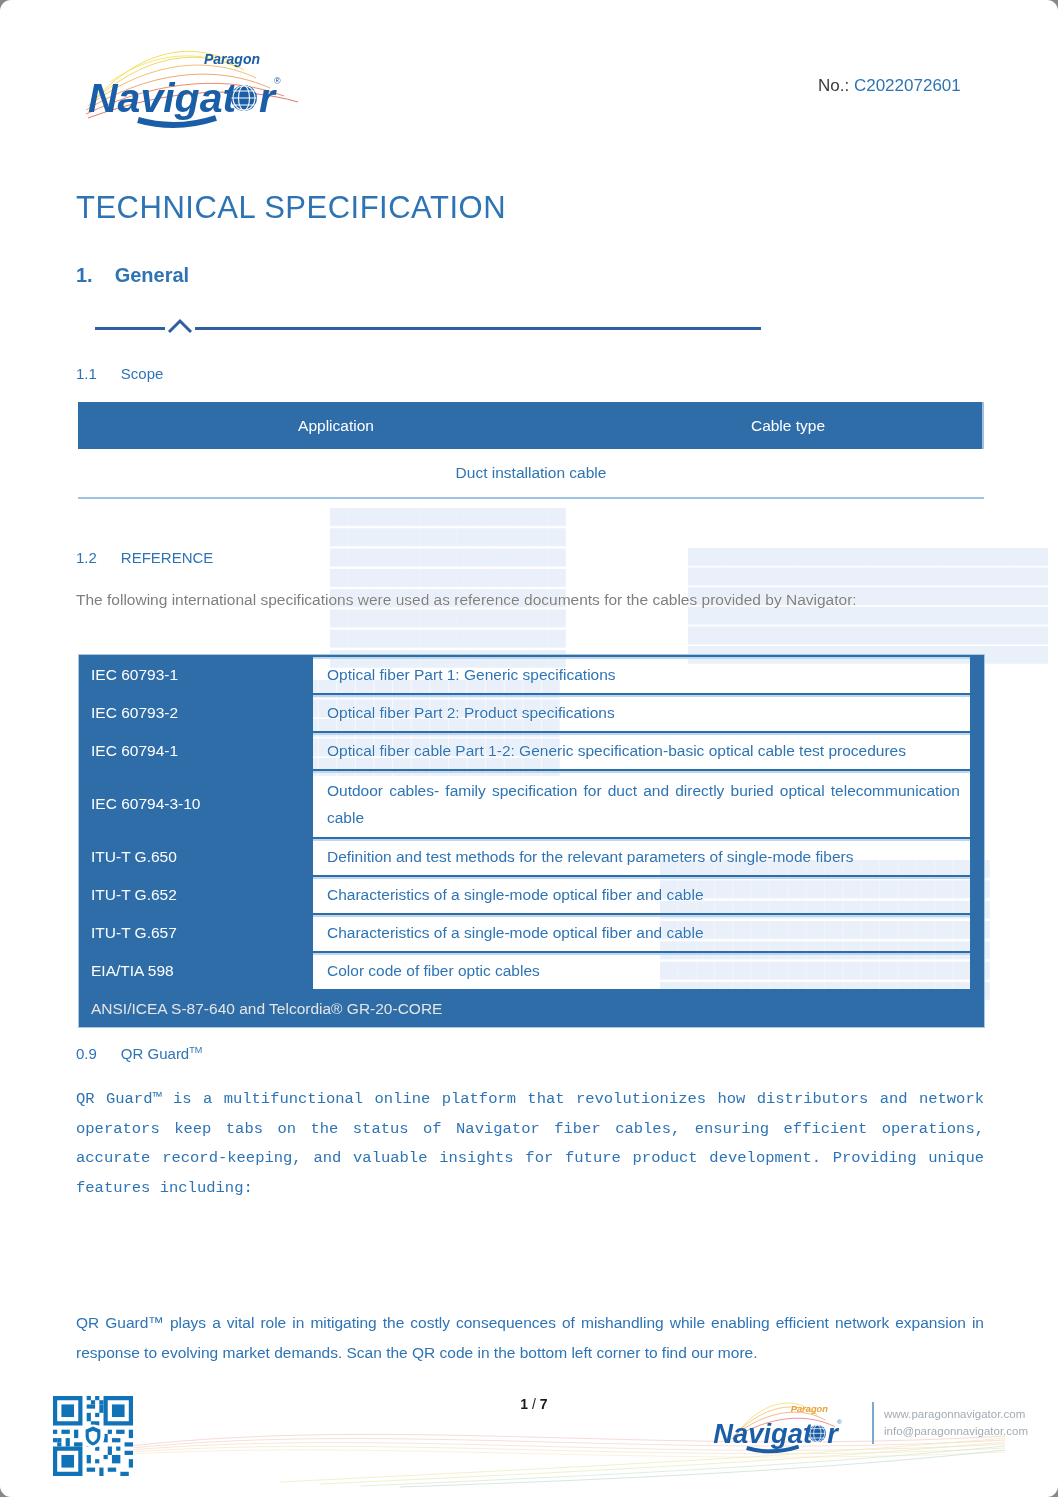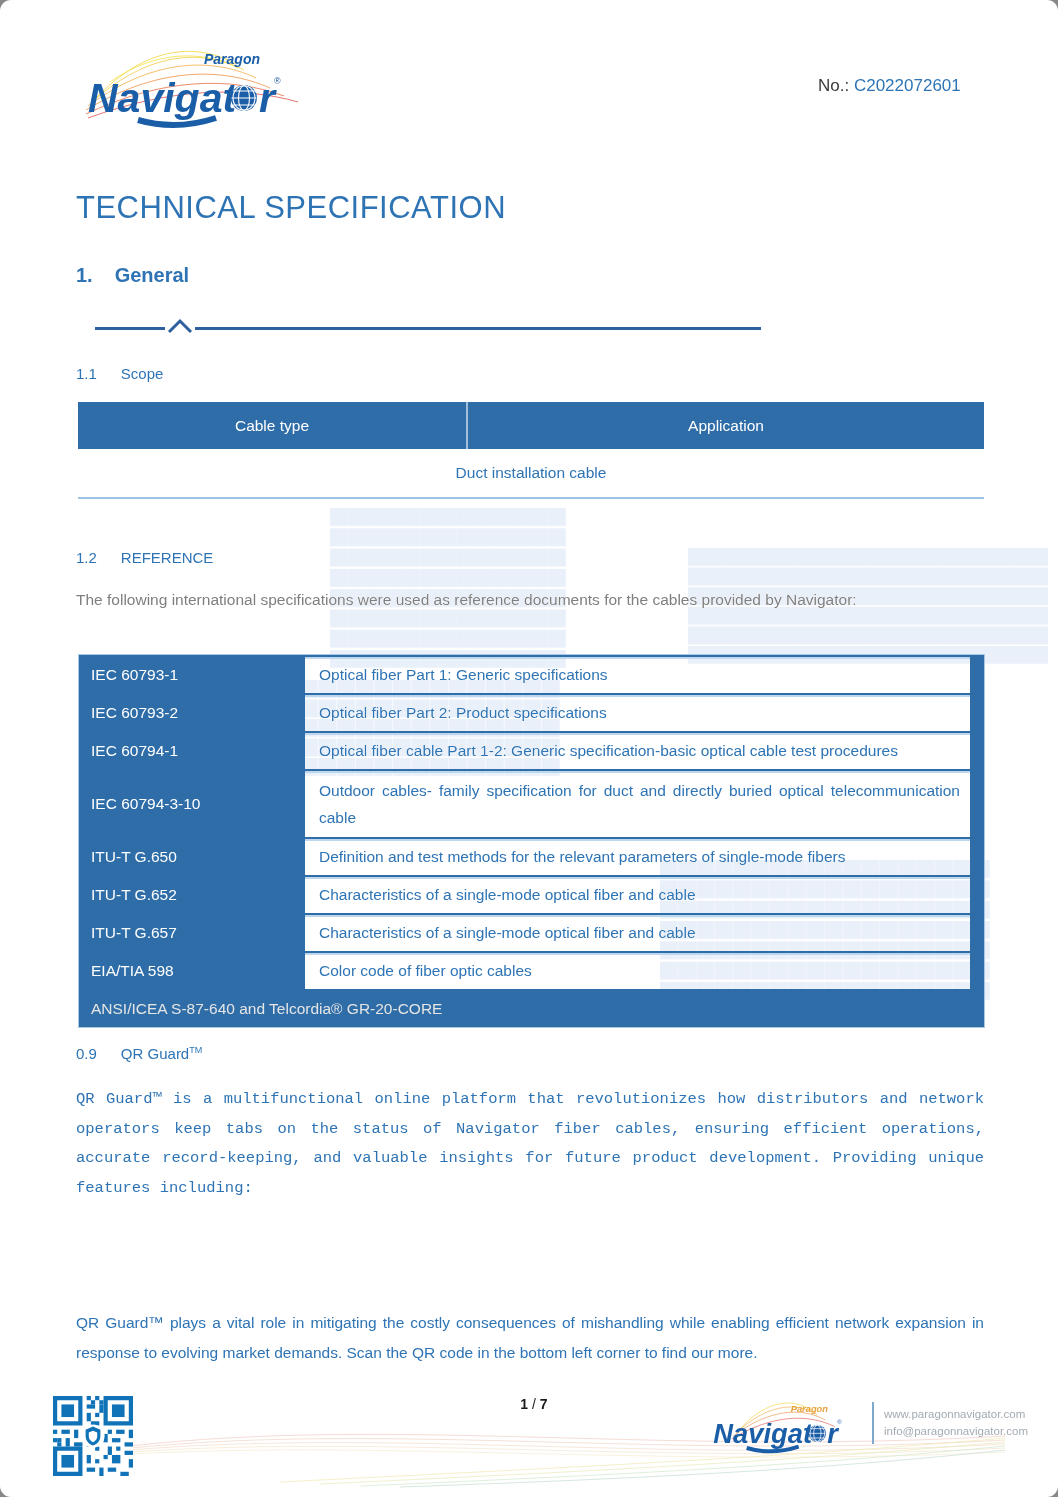--- a/index.html
+++ b/index.html
@@ -44,21 +44,21 @@
   .scope-bcell { display:flex; align-items:center; justify-content:center; font-size:15.5px; color:#2E74B5; }
   .scope-bcell.c1 { width:390px; }
   .scope-bcell.c2 { flex:1; }
   
   .ref-intro { position:absolute; left:76px; top:591px; width:912px; font-size:15.5px; color:#7F7F7F; }
   
   .ref-table { position:absolute; left:78px; top:654px; width:907px; background:#2E6DA8; padding:2px 14px 0 2px; border:1px solid #aac7e4; z-index:1;}
   .ref-row { display:flex; min-height:36px; margin-bottom:2px;justify-content:center; }
   .ref-row.tall { min-height:66px; }
   .ref-code { width:212px; background:#2E6DA8; color:#fff; display:flex; align-items:center; padding-left:10px; font-size:15.5px; flex:none; }
-  .ref-desc { flex:1; background:#fff; color:#2E74B5; display:flex; align-items:center; padding:4px 10px 4px 14px; font-size:15.5px; margin-left:12px; border-bottom:0; }
+  .ref-desc { flex:1; background:#fff; color:#2E74B5; display:flex; align-items:center; padding:4px 10px 4px 14px; font-size:15.5px; margin-left:20px; border-bottom:0; }
   .ref-row + .ref-row .ref-desc { border-top:0; }
   .ref-row .ref-desc { box-shadow:0 2px 0 0 #BDD7EE inset; }
   .ref-row.tall .ref-desc span { text-align:justify; line-height:27px; }
   .ref-footer-row { height:36px; display:flex; align-items:center; color:#e5e5e5; font-size:15.5px; padding-left:10px;text-align:center; }
   
   .para { position:absolute; font-size:15.5px; color:#2E74B5; line-height:29.5px; text-align:justify; width:908px; left:76px; }
   .bullets { position:absolute; left:90px; top:1185px; }
   .bullet { display:flex; align-items:center; margin-bottom:24px; height:18px; }
   .bullet .dot { width:5px; height:5px; border-radius:50%; background:#2E74B5; margin-right:28px; flex:none; }
   .bullet .txt { font-size:15.5px; color:#2E74B5; }
@@ -130,22 +130,22 @@
     </svg>
     <div class="seg2"></div>
   </div>
 
   <div class="h2" style="left:76px; top:365px;">
     <span class="num">1.1</span><span>Scope</span>
   </div>
 
   <div class="scope-table">
     <div class="scope-hrow">
+      <div class="scope-hcell c2">Application</div>
       <div class="scope-hcell c1">Cable type</div>
-      <div class="scope-hcell c2">Application</div>
     </div>
     <div class="scope-brow">
       <div class="scope-bcell c2">Duct installation cable</div>
     </div>
   </div>
 
   <div class="h2" style="left:76px; top:549px;">
     <span class="num">1.2</span><span>REFERENCE</span>
   </div>
 

